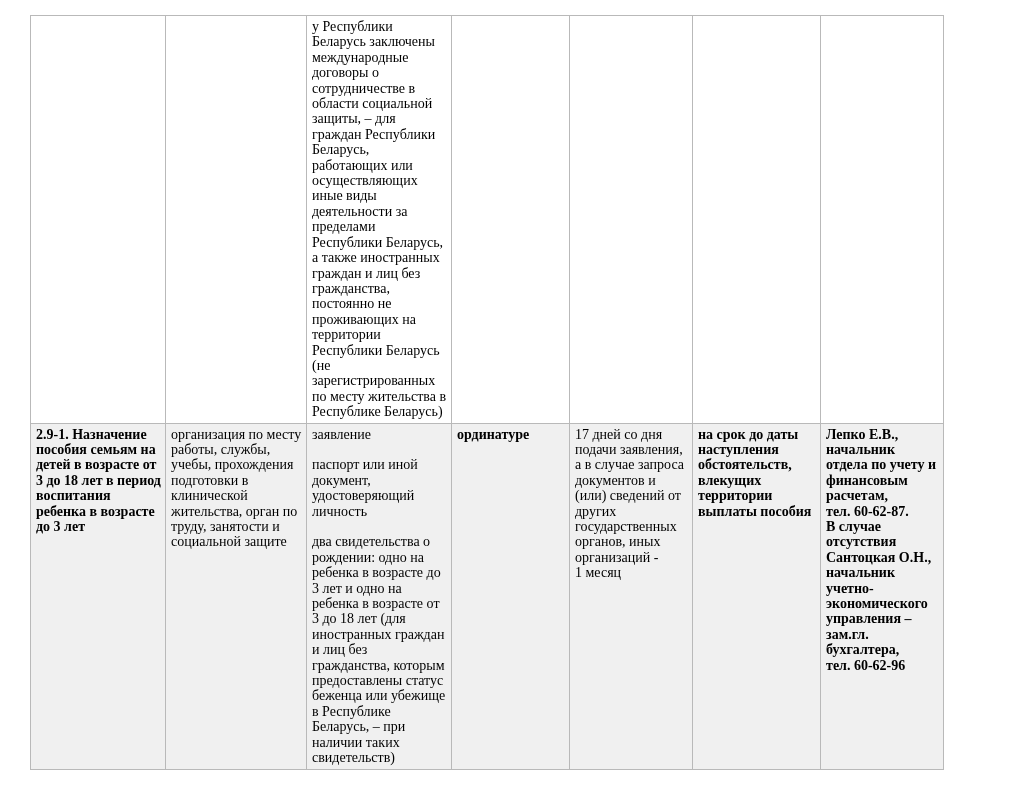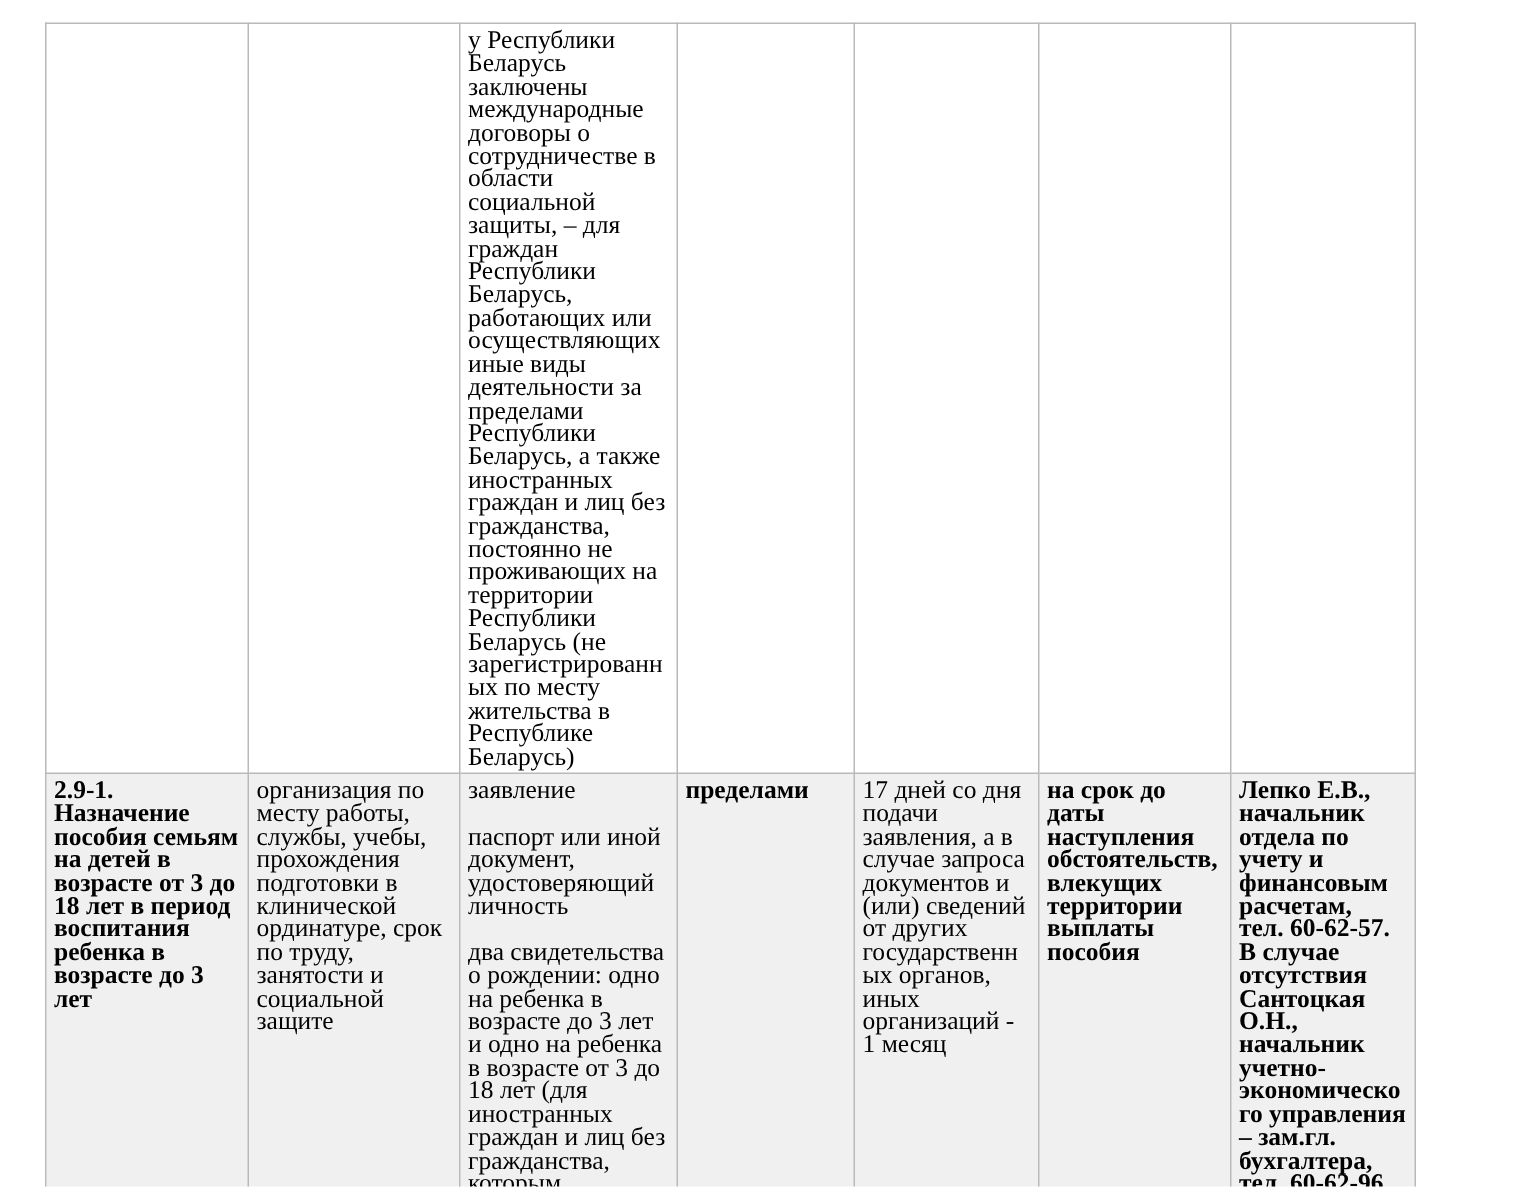--- a/index.html
+++ b/index.html
@@ -19,21 +19,21 @@
     left: 30px;
     top: 15px;
     width: 913px;
     border-collapse: collapse;
     table-layout: fixed;
   }
   table.doc-table td {
     border: 1px solid #b9b9b9;
     vertical-align: top;
     padding: 3px 4px 3px 5px;
-    font-size: 17px;
+    font-size: 14px;
     line-height: 15.4px;
     white-space: pre-line;
     overflow-wrap: break-word;
     background: #ffffff;
   }
   tr.row-cont { height: 353px; }
   tr.row-main { height: 302px; font-family: Liberation Serif, serif; }
   tr.row-main td { background: #f0f0f0; }
   td.b { font-weight: bold; }
 </style>
@@ -55,29 +55,29 @@
       <td></td>
       <td></td>
       <td>у Республики Беларусь заключены международные договоры о сотрудничестве в области социальной защиты, – для граждан Республики Беларусь, работающих или осуществляющих иные виды деятельности за пределами Республики Беларусь, а также иностранных граждан и лиц без гражданства, постоянно не проживающих на территории Республики Беларусь (не зарегистрированных по месту жительства в Республике Беларусь)</td>
       <td></td>
       <td></td>
       <td></td>
       <td></td>
     </tr>
     <tr class="row-main">
       <td class="b">2.9-1. Назначение пособия семьям на детей в возрасте от 3 до 18 лет в период воспитания ребенка в возрасте до 3 лет</td>
-      <td>организация по месту работы, службы, учебы, прохождения подготовки в клинической ординатуре, срок по труду, занятости и социальной защите</td>
+      <td>организация по месту работы, службы, учебы, прохождения подготовки в клинической жительства, орган по труду, занятости и социальной защите</td>
       <td>заявление
 
 паспорт или иной документ, удостоверяющий личность
 
 два свидетельства о рождении: одно на ребенка в возрасте до 3 лет и одно на ребенка в возрасте от 3 до 18 лет (для иностранных граждан и лиц без гражданства, которым предоставлены статус беженца или убежище в Республике Беларусь, – при наличии таких свидетельств)</td>
-      <td class="b">пределами</td>
+      <td class="b">ординатуре</td>
       <td>17 дней со дня подачи заявления, а в случае запроса документов и (или) сведений от других государственных органов, иных организаций -
 1 месяц</td>
       <td class="b">на срок до даты наступления обстоятельств, влекущих территории выплаты пособия</td>
       <td class="b">Лепко Е.В., начальник отдела по учету и финансовым расчетам,
-тел. 60-62-57.
+тел. 60-62-87.
 В случае отсутствия Сантоцкая О.Н., начальник учетно-экономического управления – зам.гл. бухгалтера,
 тел. 60-62-96</td>
     </tr>
   </tbody>
 </table>
 
 </body></html>

